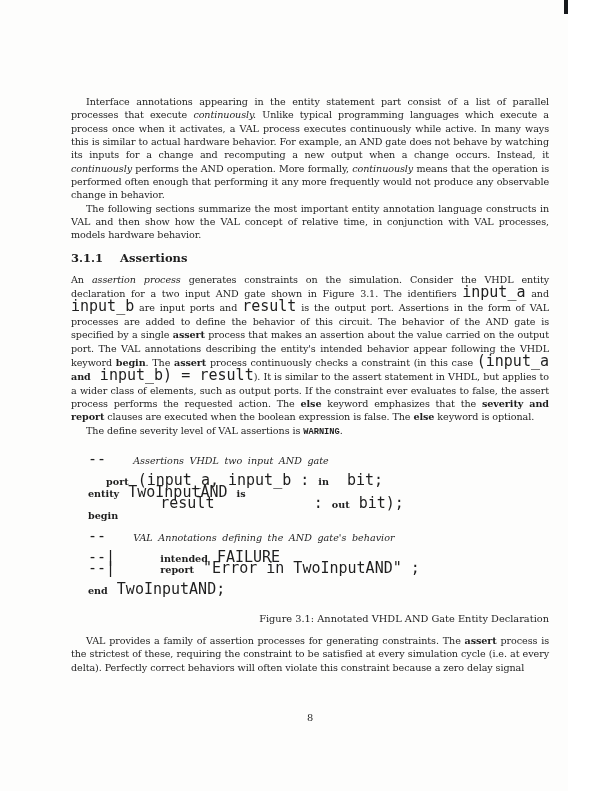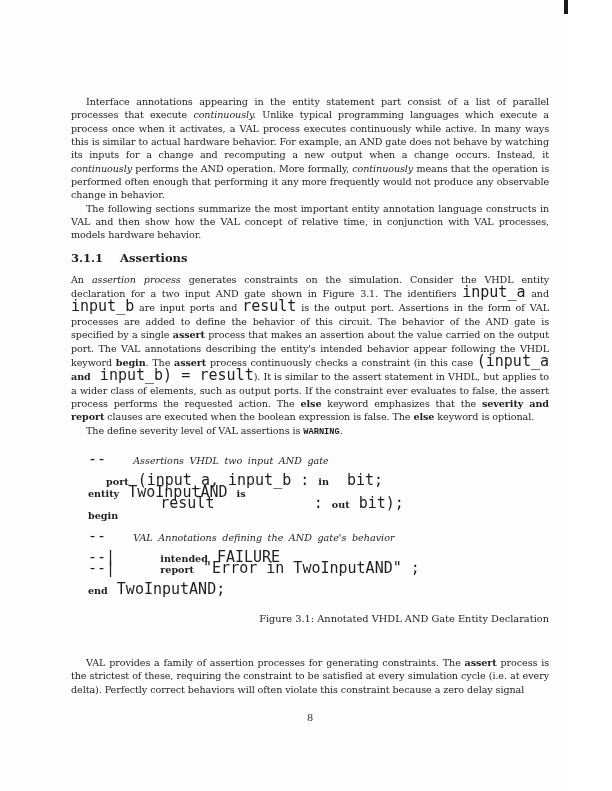--- a/index.html
+++ b/index.html
@@ -63,21 +63,21 @@
   .seg-b  { font-weight: bold; }
   .seg-tt  { font-family: "DejaVu Sans Mono", monospace; font-size: 15px; letter-spacing: 0; }
   .seg-ttb { font-family: Liberation Mono, monospace; font-size: 8.7px; font-weight: bold; letter-spacing: 0; }
   .seg-kb  { font-family: "DejaVu Serif", serif; font-size: 9.6px; font-weight: bold; }
   .seg-ci  { font-family: "DejaVu Serif", serif; font-size: 9.6px; font-style: italic; word-spacing: 2.5px; }
   .figure-caption {
     margin-top: 17px;
     text-align: right;
     font-size: 9.8px;
   }
-  p.after-caption { margin-top: 32px; }
+  p.after-caption { margin-top: 10px; }
   .page-number {
     position: absolute;
     left: 71px;
     top: 712px;
     width: 478px;
     text-align: center;
     font-size: 9.8px;
   }
 </style>
 </head>

